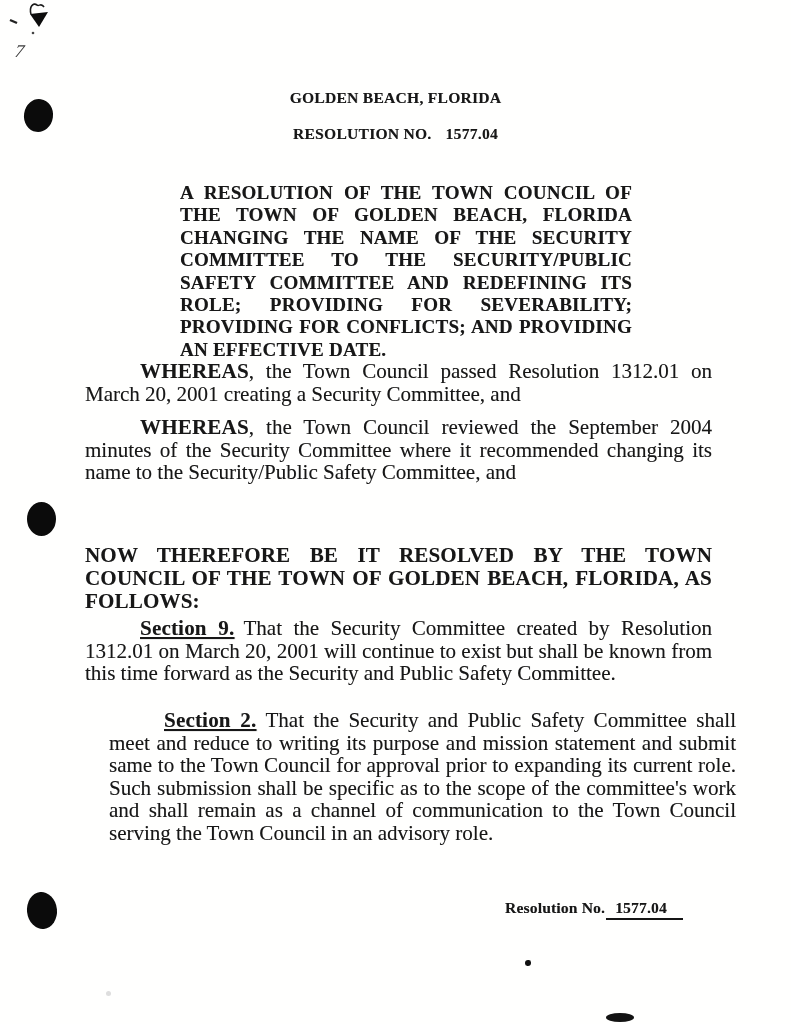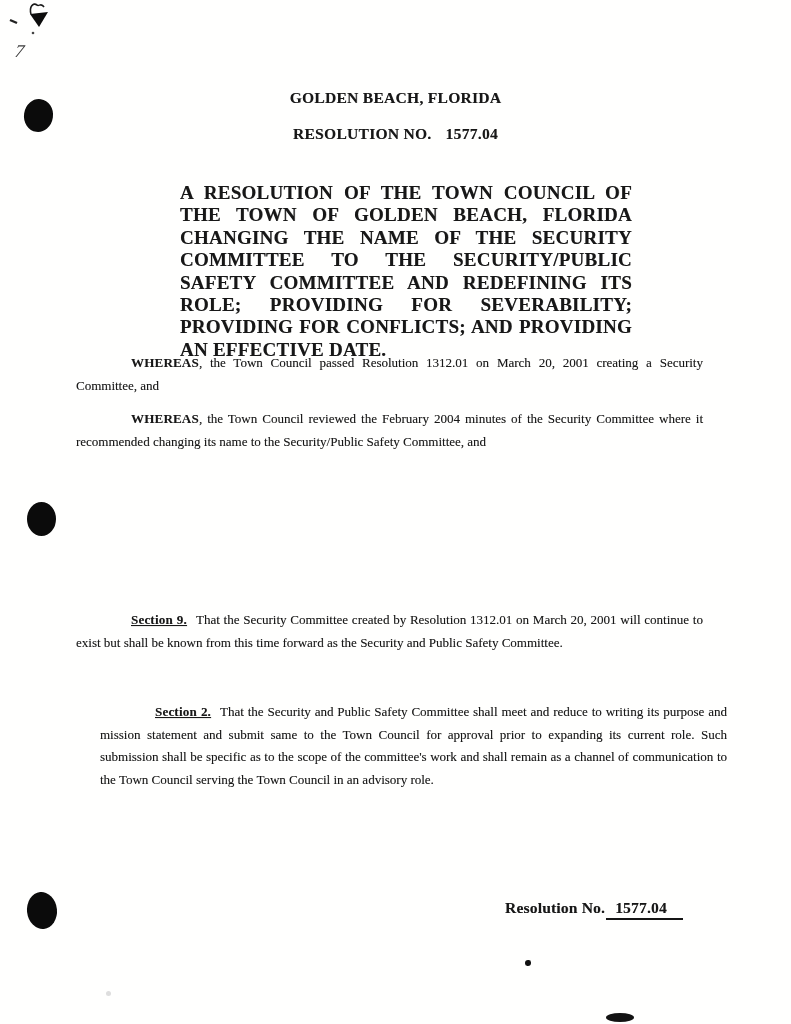--- a/index.html
+++ b/index.html
@@ -33,23 +33,23 @@
     width: 452px;
     font-weight: bold;
     font-size: 19px;
     line-height: 22.4px;
     text-align: justify;
     letter-spacing: 0.25px;
     text-shadow: 0.3px 0.3px 0 rgba(25,25,25,0.45);
   }
   .para {
     position: absolute;
-    left: 76px;
+    left: 85px;
     width: 627px;
-    font-size: 13px;
+    font-size: 21px;
     line-height: 22.6px;
     text-align: justify;
     text-shadow: 0.25px 0.25px 0 rgba(25,25,25,0.35);
   }
   .indent { text-indent: 55px; }
   .lead-bold { font-weight: bold; letter-spacing: 0.2px; }
   .resolved { font-weight: bold; letter-spacing: 0.2px; line-height: 23px; }
   .sec-label {
     font-weight: bold;
     text-decoration: underline;
@@ -146,23 +146,24 @@
   <div class="center-line" style="top:125px;">
     <span>RESOLUTION NO.</span><span class="res-number-gap">1577.04</span>
   </div>
 
   <div class="title-block">A RESOLUTION OF THE TOWN COUNCIL OF THE TOWN OF GOLDEN BEACH, FLORIDA CHANGING THE NAME OF THE SECURITY COMMITTEE TO THE SECURITY/PUBLIC SAFETY COMMITTEE AND REDEFINING ITS ROLE; PROVIDING FOR SEVERABILITY; PROVIDING FOR CONFLICTS; AND PROVIDING AN EFFECTIVE DATE.</div>
 
   <p class="para indent" style="top:339px;">
     <span class="lead-bold">WHEREAS</span><span>, the Town Council passed Resolution 1312.01 on March 20, 2001 creating a Security Committee, and</span>
   </p>
   <p class="para indent" style="top:395px;">
-    <span class="lead-bold">WHEREAS</span><span>, the Town Council reviewed the February 2004 minutes of the Security Committee where it recommended changing its name to the Security/Public Safety Committee, and</span>
+    <span class="lead-bold">WHEREAS</span><span>, the Town Council reviewed the September 2004 minutes of the Security Committee where it recommended changing its name to the Security/Public Safety Committee, and</span>
   </p>
 
+  <p class="para resolved" style="top:523px;">NOW THEREFORE BE IT RESOLVED BY THE TOWN COUNCIL OF THE TOWN OF GOLDEN BEACH, FLORIDA, AS FOLLOWS:</p>
 
   <p class="para indent" style="top:596px;">
     <span class="sec-label">Section 9.</span><span>That the Security Committee created by Resolution 1312.01 on March 20, 2001 will continue to exist but shall be known from this time forward as the Security and Public Safety Committee.</span>
   </p>
   <p class="para indent" style="top:688px;margin-left:24px;">
     <span class="sec-label">Section 2.</span><span>That the Security and Public Safety Committee shall meet and reduce to writing its purpose and mission statement and submit same to the Town Council for approval prior to expanding its current role.  Such submission shall be specific as to the scope of the committee's work and shall remain as a channel of communication to the Town Council serving the Town Council in an advisory role.</span>
   </p>
 
   <div class="doc-footer">
     <span>Resolution No.</span><span class="footer-value">1577.04</span>

